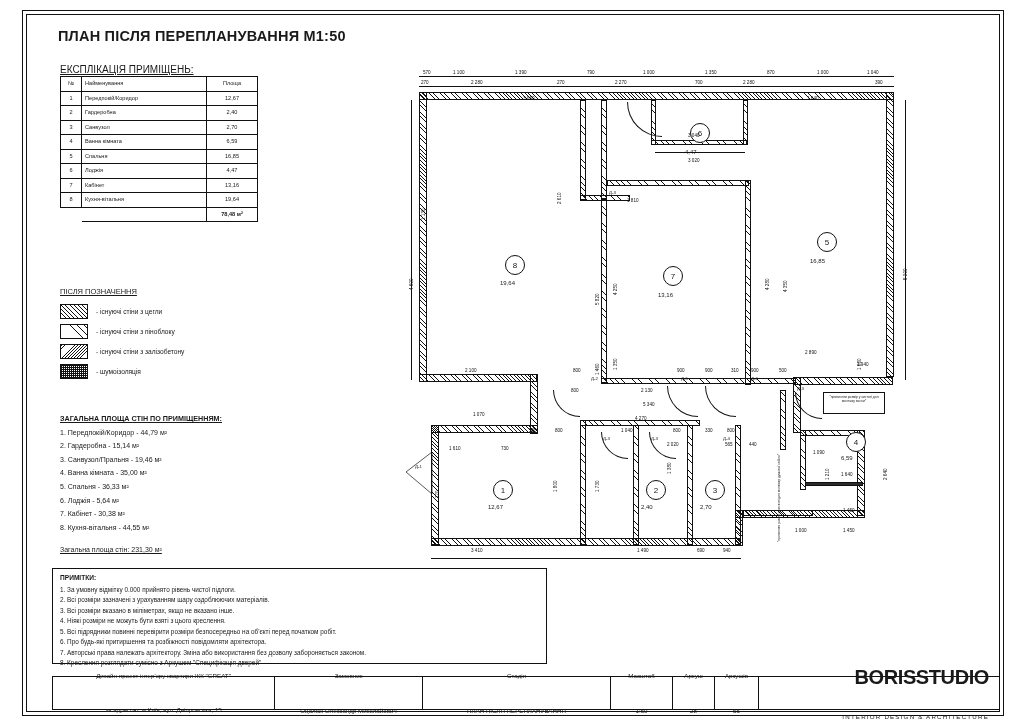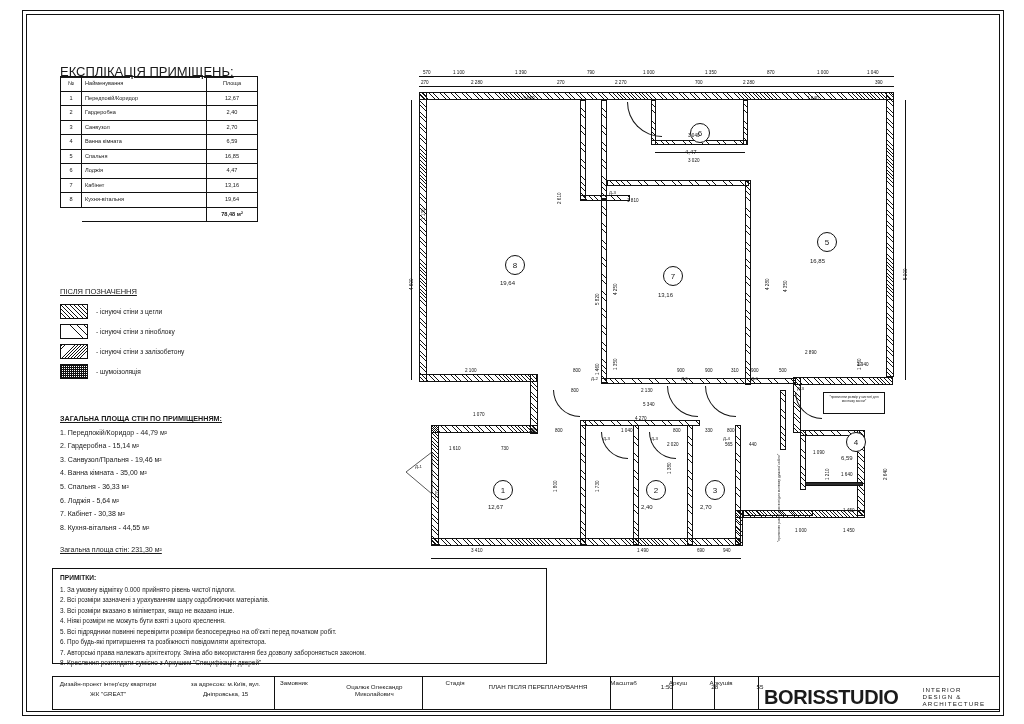--- a/index.html
+++ b/index.html
@@ -3,21 +3,21 @@
 <meta charset="utf-8">
 <style>
   html,body{margin:0;padding:0;background:#ffffff;}
   body{width:1024px;height:724px;font-family:"Liberation Sans",sans-serif;color:#1a1a1a;}
   #sheet{position:relative;width:1024px;height:724px;overflow:hidden;background:#fff;}
   .frame{position:absolute;left:22px;top:10px;width:980px;height:704px;border:1.5px solid #111;}
   .frame-inner{position:absolute;left:26px;top:14px;width:972px;height:696px;border:0.7px solid #111;}
 
   .title{position:absolute;left:58px;top:28px;font-size:14.5px;font-weight:bold;letter-spacing:.2px;}
 
-  .lbl{position:absolute;font-size:13px;}
+  .lbl{position:absolute;font-size:10px;}
   .lbl.u{text-decoration:underline;}
   .b{font-weight:bold;}
 
   
   table.expl{position:absolute;left:60px;top:76px;border-collapse:collapse;font-size:5.6px;}
   table.expl th,table.expl td{border:0.6px solid #111;padding:0 3px;height:13.5px;line-height:13.5px;}
   table.expl th{font-weight:normal;font-size:5.6px;}
   .c-num{width:14px;text-align:center;}
   .c-name{width:118px;text-align:left;}
   .c-area{width:44px;text-align:center;}
@@ -44,21 +44,21 @@
   .walls{position:absolute;left:60px;top:412px;font-size:7px;line-height:13.6px;}
   .walls .hd{font-size:7.2px;font-weight:bold;text-decoration:underline;margin-bottom:0;}
   .walls .ft{margin-top:9px;font-size:7px;text-decoration:underline;}
 
   
   .notes{position:absolute;left:52px;top:568px;width:495px;height:96px;border:0.8px solid #111;padding:4px 7px;box-sizing:border-box;font-size:6.4px;line-height:10.5px;}
   .notes .nh{font-weight:bold;font-size:6.6px;margin-bottom:1px;}
 
   
   .tblock{position:absolute;left:52px;top:676px;width:948px;height:34px;border:0.8px solid #111;box-sizing:border-box;display:flex;font-size:6.2px;}
-  .tb-cell{border-right:0.7px solid #111;box-sizing:border-box;padding:2px 5px;display:flex;flex-direction:row;justify-content:center;gap:24px;}
+  .tb-cell{border-right:0.7px solid #111;box-sizing:border-box;padding:2px 5px;display:flex;flex-direction:column;justify-content:center;gap:24px;}
   .tb-head{font-size:6.2px;text-align:center;}
   .tb-val{font-size:6.2px;text-align:center;margin-top:4px;}
   .tb-left{width:222px;justify-content:center;line-height:10px;}
   .tb-cust{width:148px;}
   .tb-stage{width:188px;}
   .tb-scale{width:62px;}
   .tb-ark{width:42px;}
   .tb-arkw{width:44px;}
   .tb-logo{flex:1;border-right:none;align-items:flex-end;justify-content:center;padding-right:10px;}
   .logo-main{font-size:20px;font-weight:bold;letter-spacing:-0.4px;line-height:20px;}
@@ -85,20 +85,21 @@
   .vtext{position:absolute;font-size:3.3px;line-height:4px;transform:rotate(-90deg);transform-origin:left top;white-space:nowrap;}
   .hatchfill{position:absolute;background:repeating-linear-gradient(0deg,#111 0 0.5px,transparent 0.5px 2px),repeating-linear-gradient(90deg,#111 0 0.5px,transparent 0.5px 2px);}
 </style>
 </head>
 <body>
 
 <div id="sheet">
   <div class="frame"></div>
   <div class="frame-inner"></div>
 
+  <div class="title">ПЛАН ПІСЛЯ ПЕРЕПЛАНУВАННЯ М1:50</div>
 
   <div class="lbl u" style="left:60px;top:64px;">ЕКСПЛІКАЦІЯ ПРИМІЩЕНЬ:</div>
   <table class="expl">
     <thead>
       <tr>
         <th class="c-num">№</th>
         <th class="c-name">Найменування</th>
         <th class="c-area">Площа</th>
       </tr>
     </thead>

